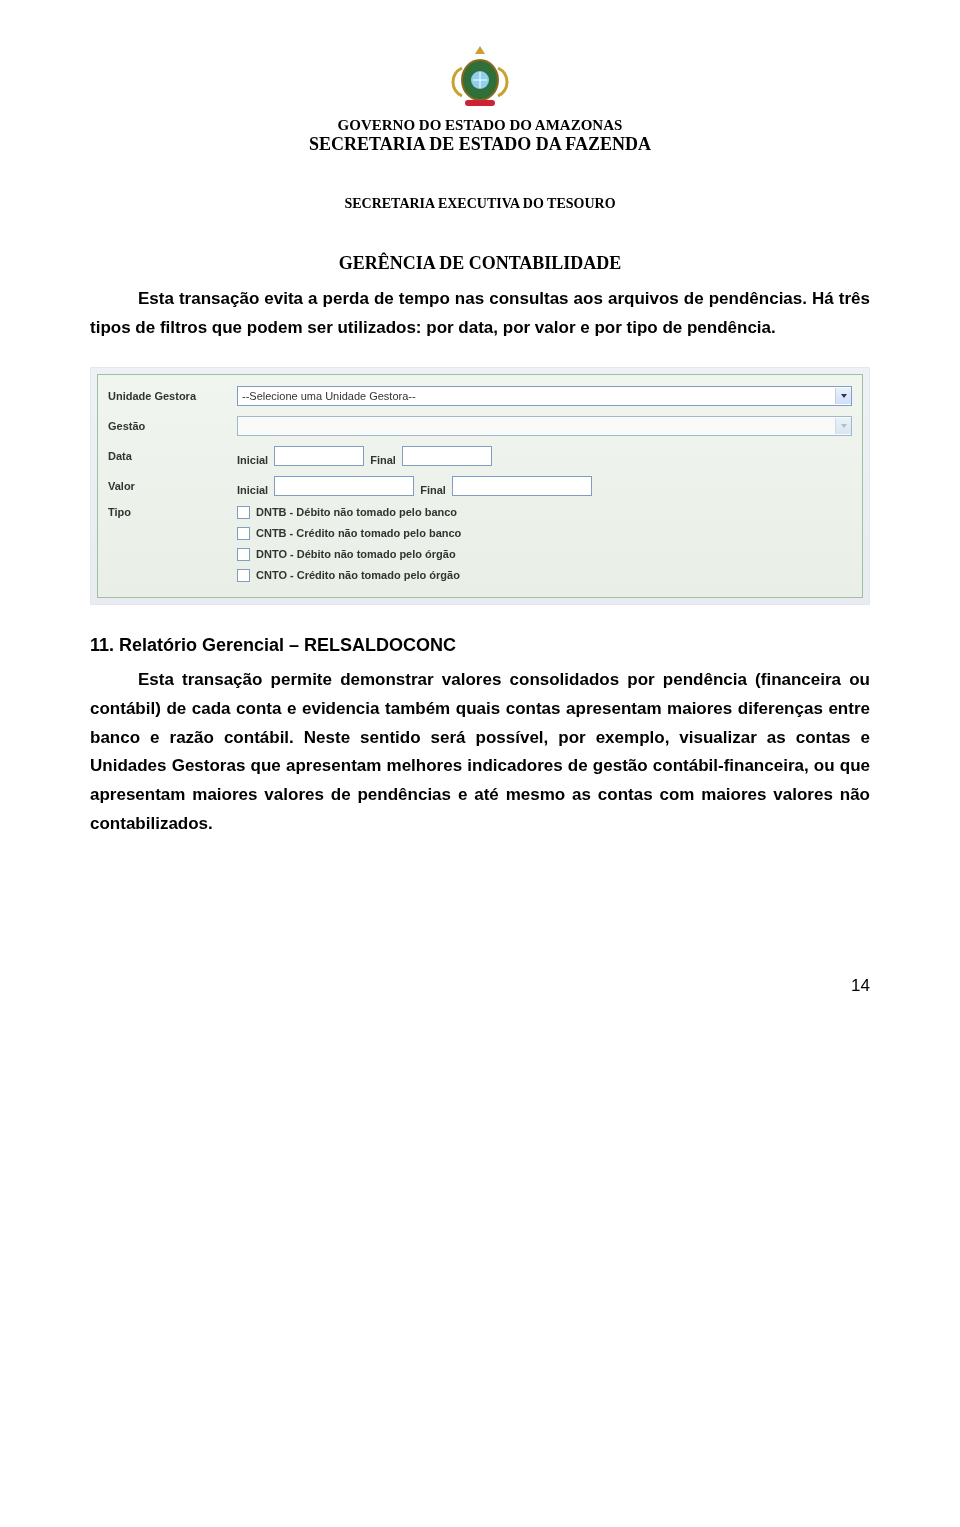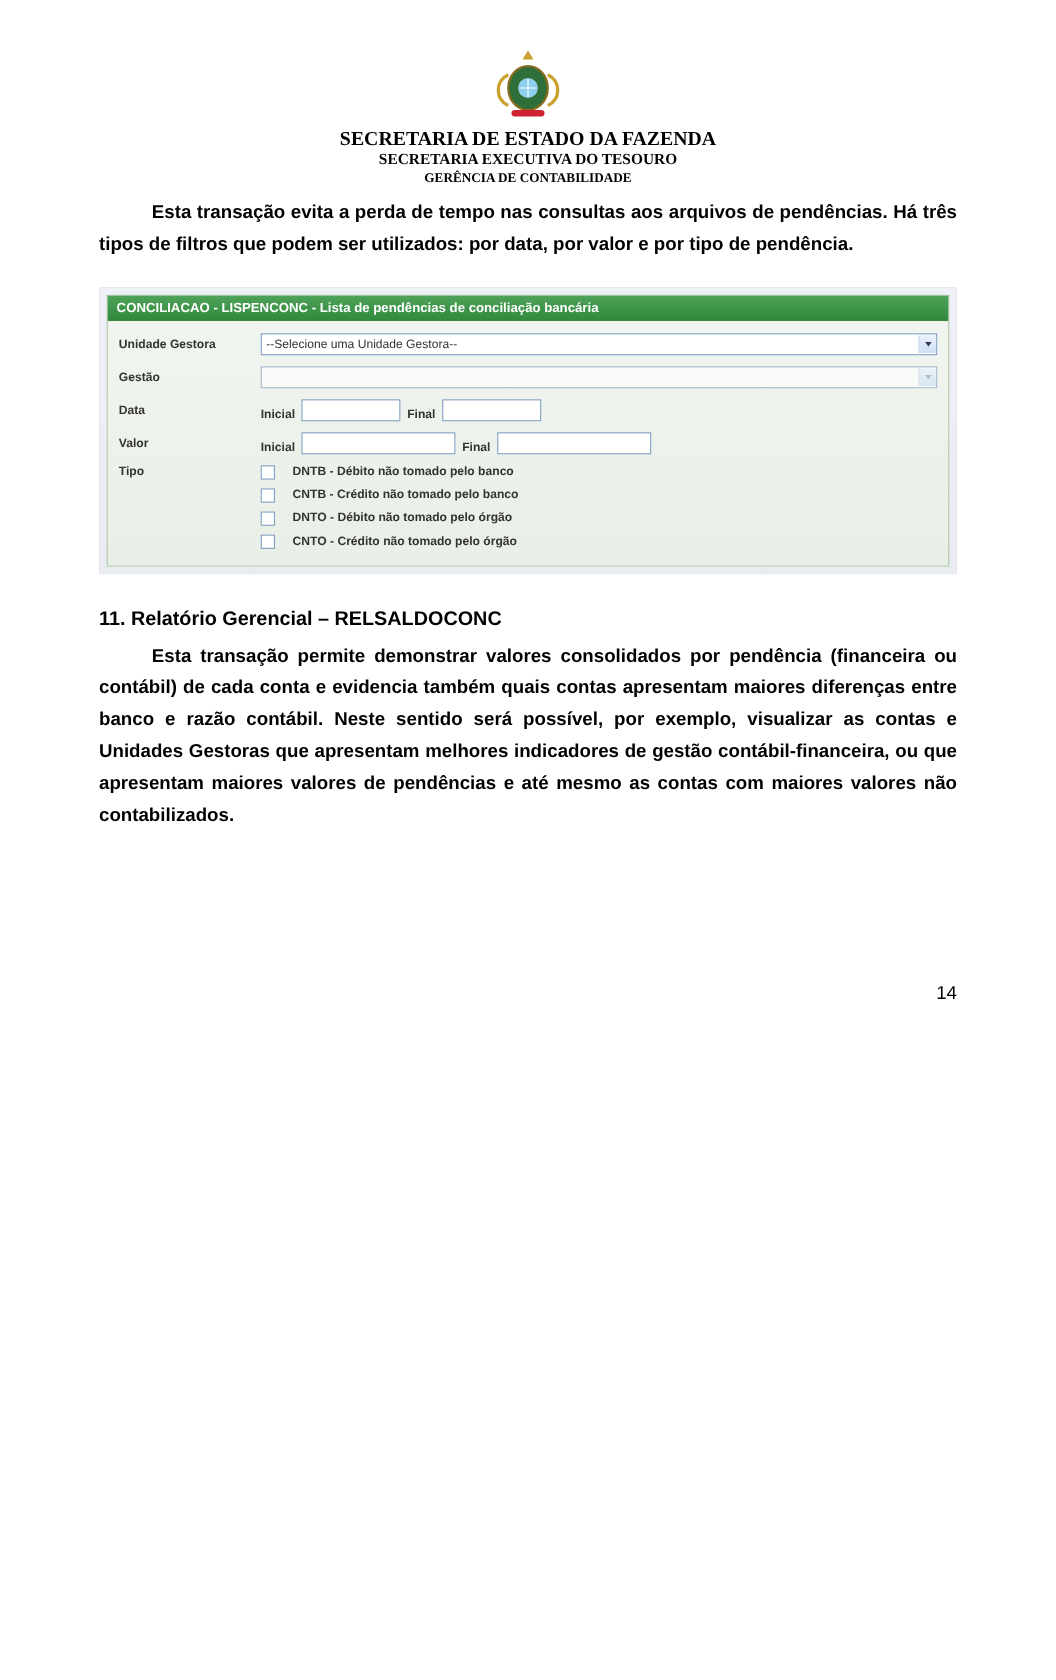--- a/index.html
+++ b/index.html
@@ -16,23 +16,23 @@
     width: 70px; height: 70px; position: relative;
   }
   .header-block {
     text-align: center;
     font-family: "Times New Roman", Times, serif;
     font-weight: bold;
     line-height: 1.2;
   }
   .header-block .h1 { font-size: 15px; }
   .header-block .h2 { font-size: 18px; }
-  .header-block .h3 { font-size: 14px; }
+  .header-block .h3 { font-size: 14px; margin-top: 40px; }
   .header-block .h4 { font-size: 14px; }
-  .header-block .h5 { font-size: 12px; }
+  .header-block .h5 { font-size: 18px; margin-top: 41px; }
   .section-title {
     font-family: Verdana, Geneva, sans-serif;
     font-weight: bold;
     font-size: 18px;
     margin-top: 30px;
   }
   .body-p {
     font-size: 17px;
     margin-top: 10px;
     line-height: 1.7;
@@ -91,21 +91,21 @@
     border-left: 1px solid #c3d1e4;
     background: linear-gradient(#eaf1fb,#cfe0f7);
     display: inline-flex; align-items:center; justify-content:center;
     margin: -4px -4px -4px 6px;
   }
   .sub-label { font-weight: bold; color:#333; }
   .checkbox {
     width: 13px; height: 13px; border: 1px solid #809fc0; background:#fff; display:inline-block;
   }
   .tipo-list { display:flex; flex-direction:column; gap:8px; font-weight:bold; color:#333;}
-  .tipo-item { display:flex; align-items:center; gap:16px; }
+  .tipo-item { display:flex; align-items:center; gap:6px; }
   .page-num {
     text-align: right;
     font-size: 17px;
     padding: 120px 0 40px 0;
   }
 </style>
 </head>
 <body>
 
 <div class="page">
@@ -120,30 +120,30 @@
         <path d="M53 28 C65 34 65 50 53 56" fill="none" stroke="#caa12e" stroke-width="3"></path>
         <rect x="20" y="60" width="30" height="6" rx="3" fill="#c23"></rect>
         <circle cx="35" cy="40" r="9" fill="#8fd0f0"></circle>
         <path d="M28 40 L42 40" stroke="#fff" stroke-width="1"></path>
         <path d="M35 32 L35 48" stroke="#fff" stroke-width="1"></path>
       </svg>
     </div>
   </div>
 
   <div class="header-block">
+    <div class="h1">GOVERNO DO ESTADO DO AMAZONAS</div>
     <div class="h2">SECRETARIA DE ESTADO DA FAZENDA</div>
     <div class="h3">SECRETARIA EXECUTIVA DO TESOURO</div>
     <div class="h5">GERÊNCIA DE CONTABILIDADE</div>
   </div>
 
   <p class="body-p first">Esta transação evita a perda de tempo nas consultas aos arquivos de pendências. Há três tipos de filtros que podem ser utilizados: por data, por valor e por tipo de pendência.</p>
 
   <div class="form-screenshot">
     <div class="form-inner">
-      <div class="form-titlebar">CONCILIACAO - LISPENCONC - Lista de pendências de conciliação bancária</div>
       <div class="form-body">
 
         <div class="frow">
           <div class="flabel">Unidade Gestora</div>
           <div class="ffield">
             <div class="select-box wide">
               <span>--Selecione uma Unidade Gestora--</span>
               <span class="chev">
                 <svg width="8" height="8" viewBox="0 0 8 8">
                     <path d="M1 2 L4 6 L7 2 Z" fill="#335"></path>

